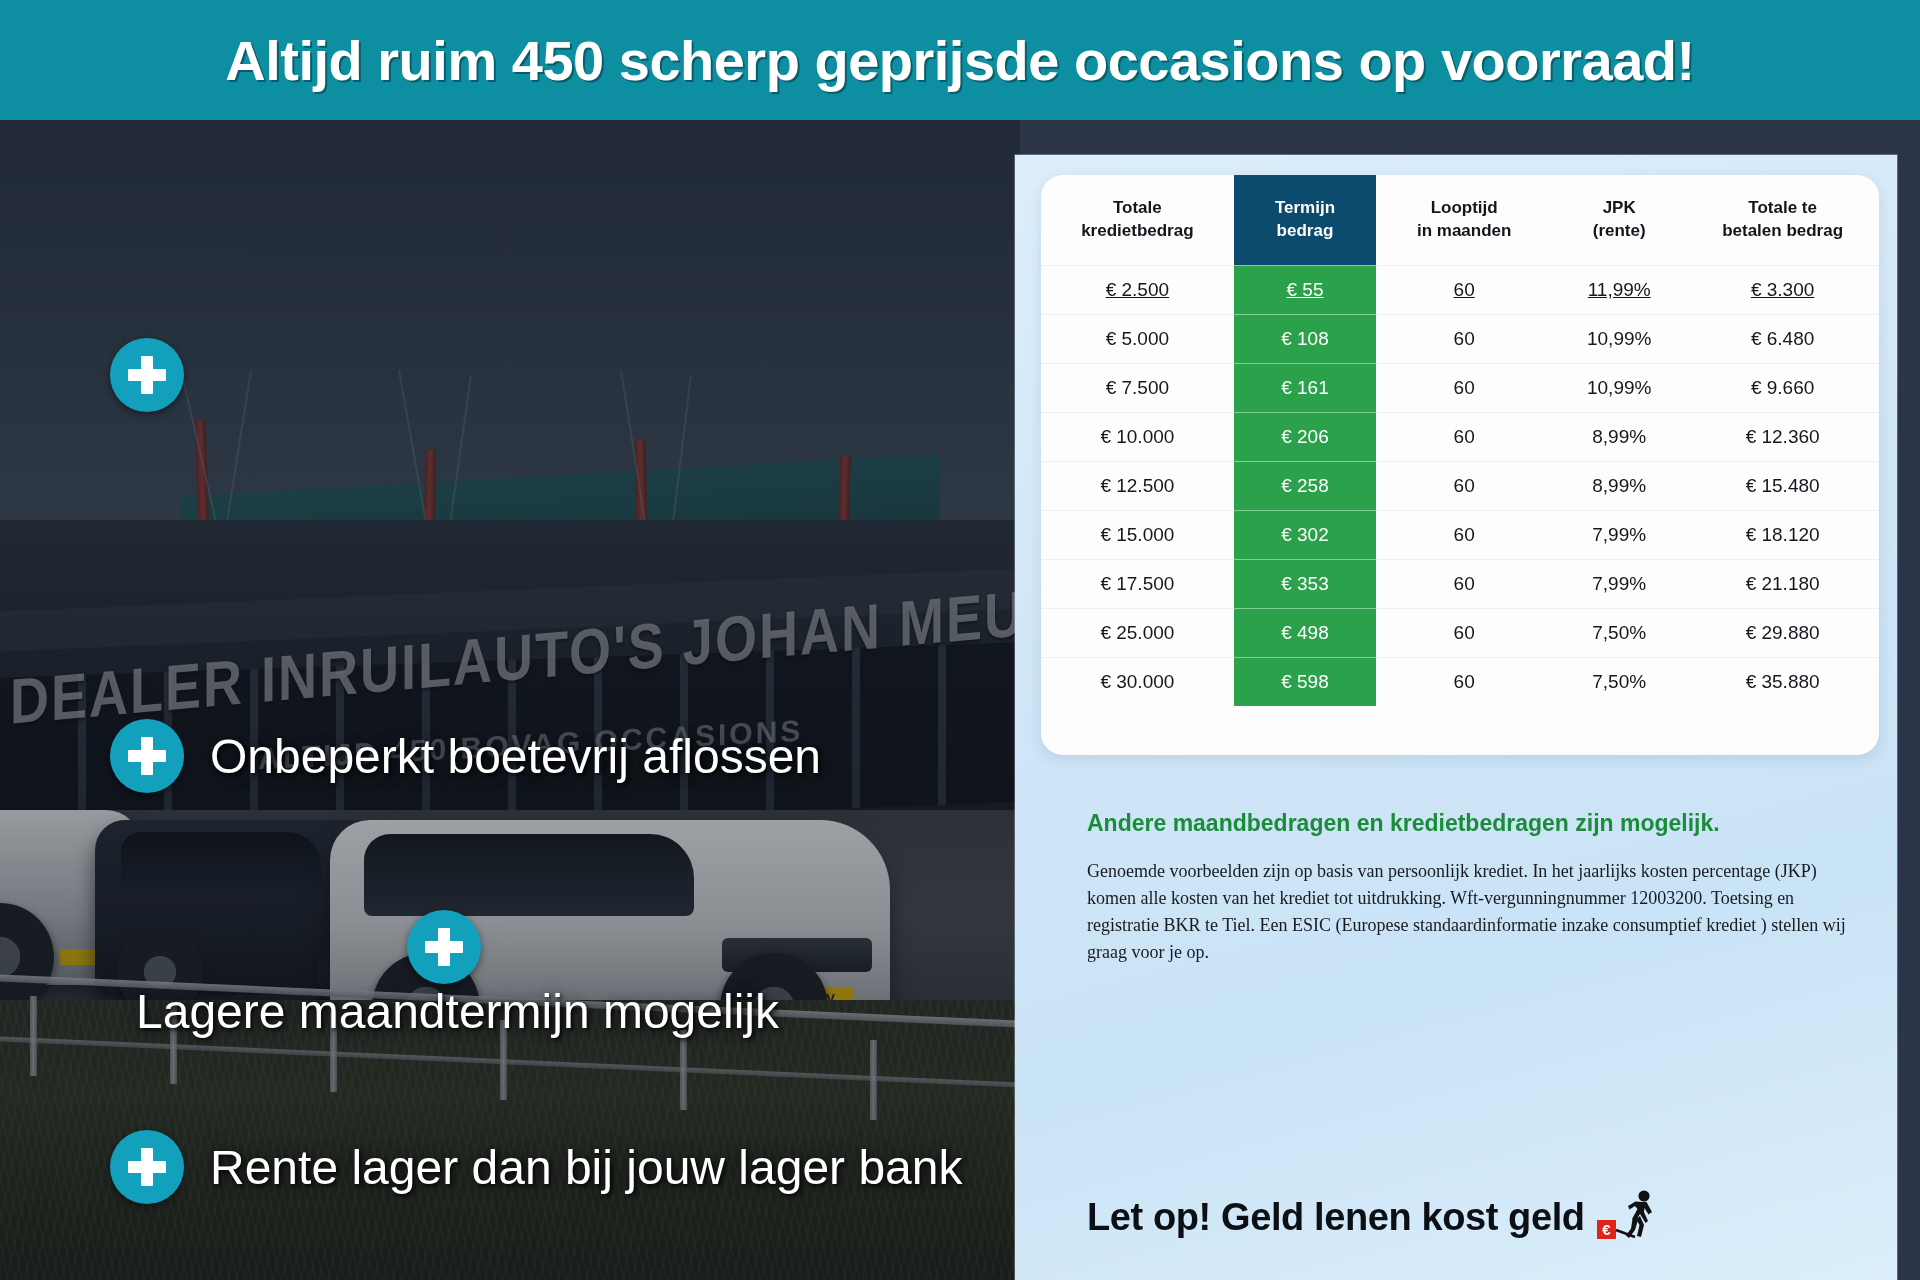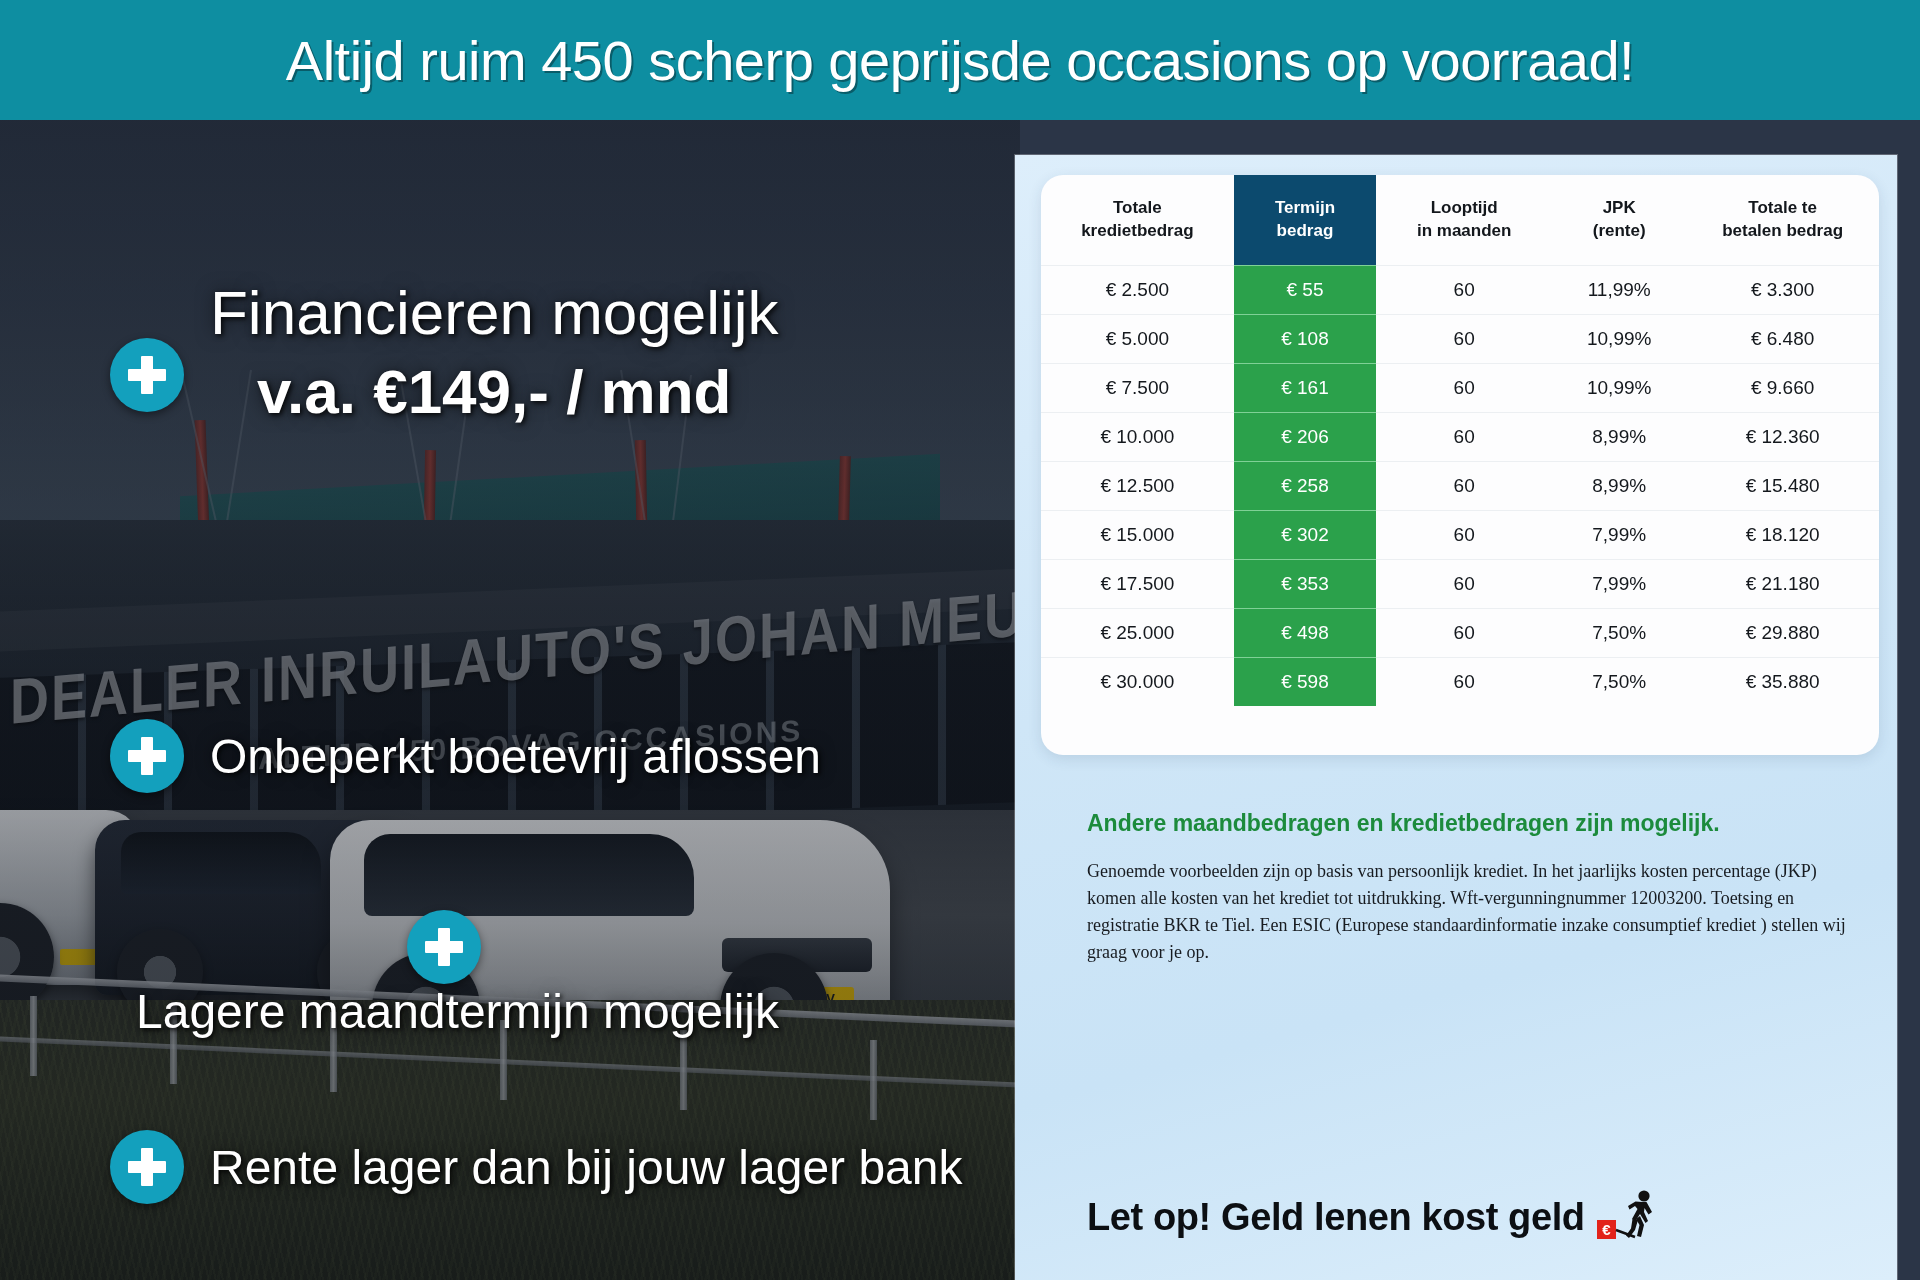--- a/index.html
+++ b/index.html
@@ -14,21 +14,21 @@
   
   #banner {
     position: absolute;
     left: 0; top: 0;
     width: 1920px; height: 120px;
     background: #0e8ea1;
     display: flex; align-items: center; justify-content: center;
   }
   #banner-text {
     font-size: 56px;
-    font-weight: normal;
+    font-weight: bold;
     color: #ffffff;
     letter-spacing: -0.5px;
     white-space: nowrap;
     text-shadow: 2px 2px 0 rgba(0,0,0,.35);
   }
 
   
   #stage {
     position: absolute;
     left: 0; top: 120px;
@@ -296,21 +296,21 @@
     line-height: 1.35;
     vertical-align: middle;
   }
   table.fin td {
     font-size: 19px;
     color: #14181d;
     text-align: center;
     padding: 13px 4px;
     border-top: 1px solid #eceff2;
   }
-  table.fin tbody tr:first-child td { border-top: 1px solid #eceff2; }
+  table.fin tbody tr:first-child td { border-top: 1px solid #eceff2; text-decoration: underline; }
   .col-green-head {
     background: #0c4a6e;
     color: #ffffff !important;
   }
   .col-green-cell {
     background: #2ba14b;
     color: #ffffff !important;
     border-top: 1px solid #7fd196 !important;
   }
   col.c1 { width: 23%; }
@@ -421,24 +421,20 @@
     <div class="rail-post" style="left:680px; top:910px;"></div>
     <div class="rail-post" style="left:870px; top:920px;"></div>
 
     <div class="photo-dim"></div>
   </div>
 
   <div id="bullets">
 
     <div class="bullet" id="bullet-finance">
       <div class="plus-badge"></div>
-      <div class="finance-block">
-        <div class="finance-line1">Financieren mogelijk</div>
-        <div class="finance-line2">v.a. €149,- / mnd</div>
-      </div>
     </div>
 
     <div class="bullet" id="bullet-aflossen">
       <div class="plus-badge"></div>
       <div class="bullet-text">Onbeperkt boetevrij aflossen</div>
     </div>
 
     <div class="bullet" id="bullet-termijn">
       <div class="plus-badge"></div>
       <div class="bullet-text">Lagere maandtermijn mogelijk</div>

